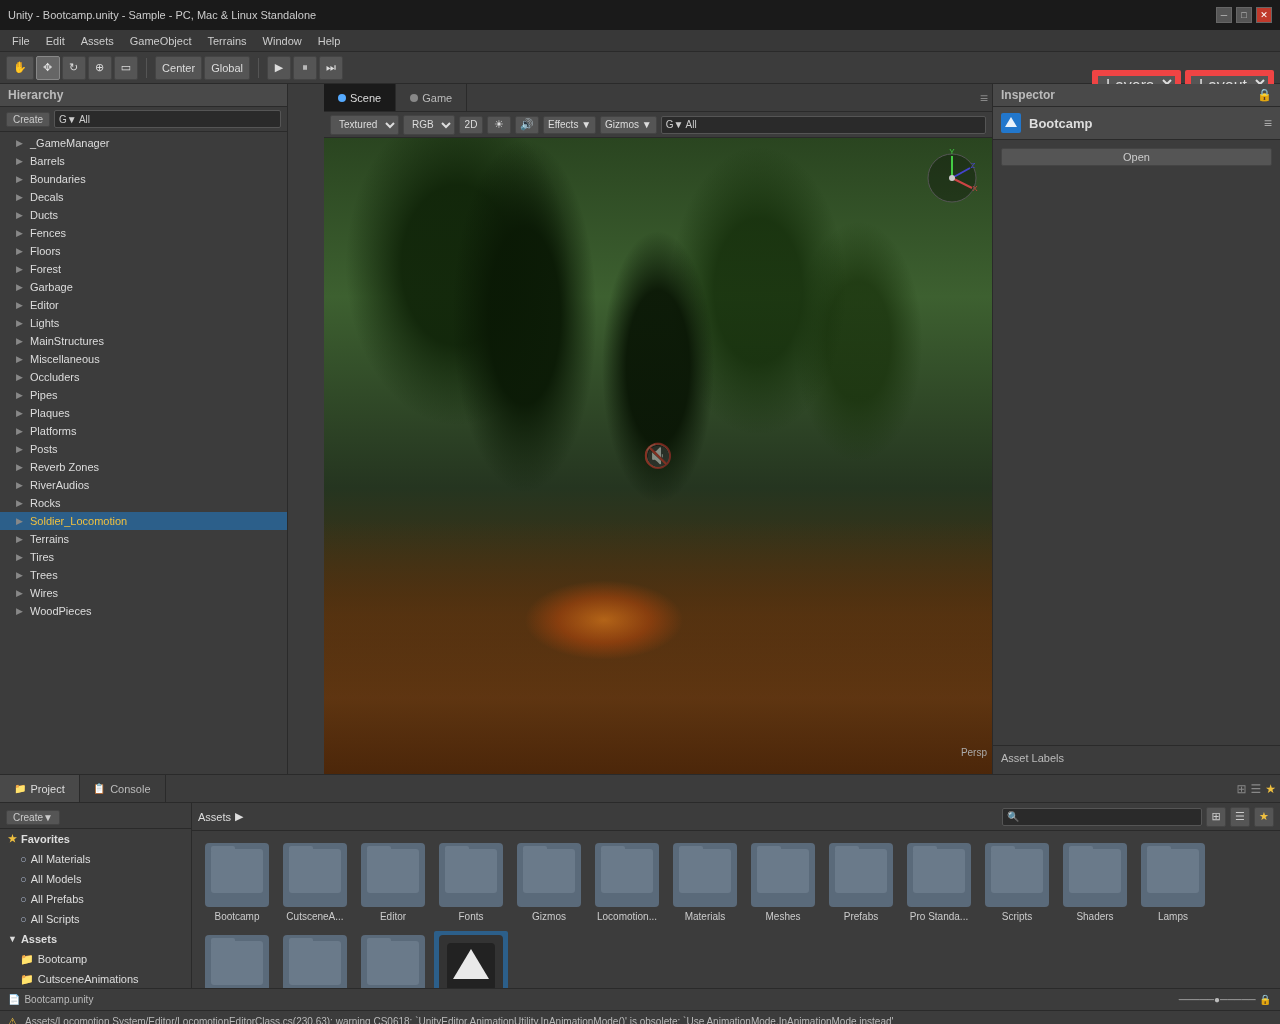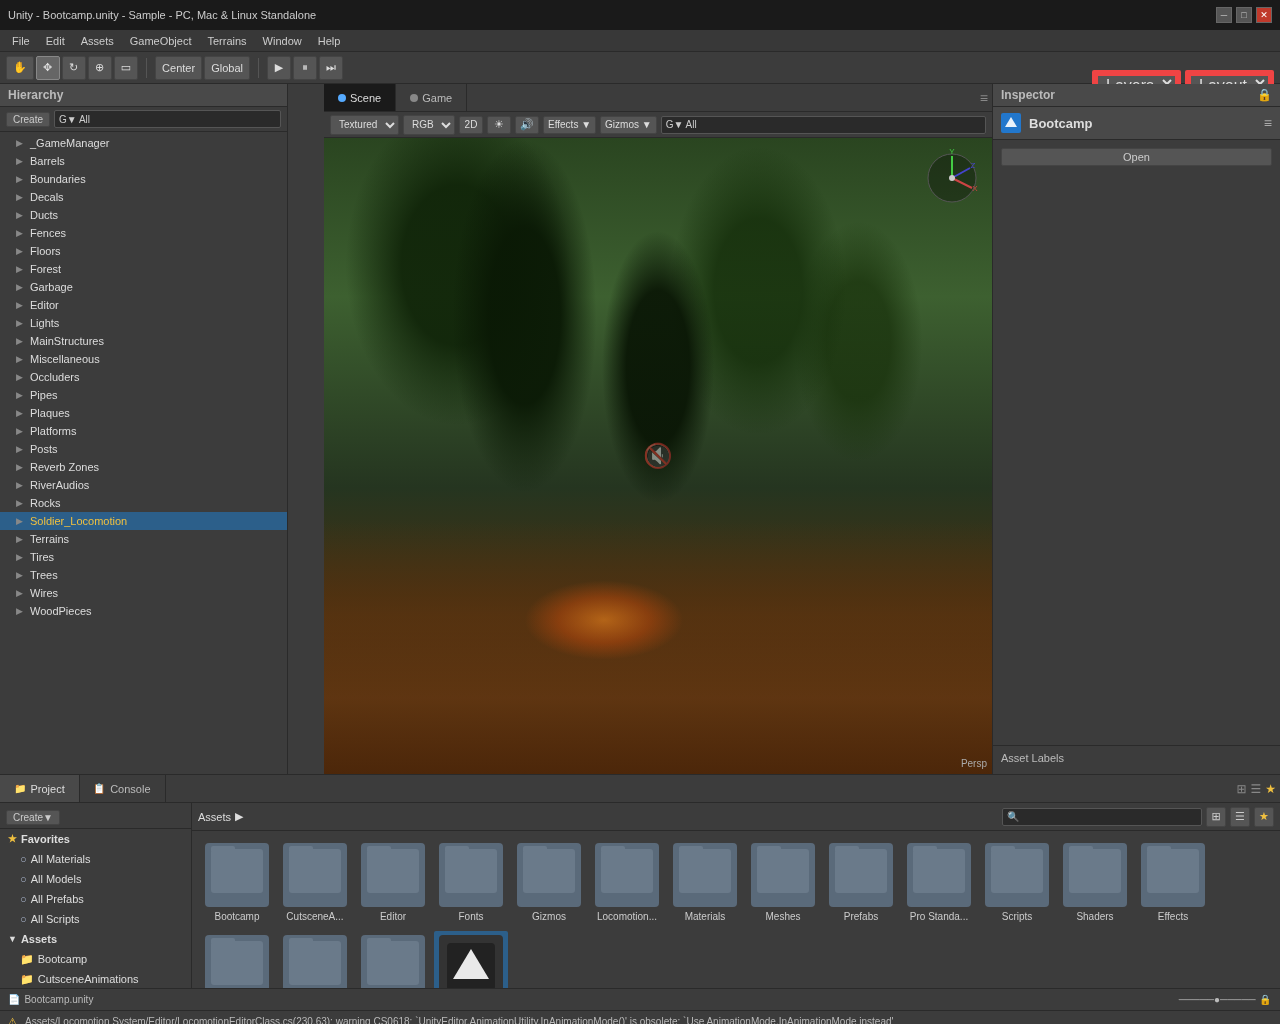--- a/index.html
+++ b/index.html
@@ -231,21 +231,21 @@
     }
     .gizmo-overlay {
       position: absolute;
       top: 10px;
       right: 10px;
       width: 60px;
       height: 60px;
     }
     .persp-label {
       position: absolute;
-      bottom: 5px;
+      bottom: 16px;
       right: 5px;
       color: #aaa;
       font-size: 10px;
     }
     .mute-icon {
       position: absolute;
       top: 50%;
       left: 50%;
       transform: translate(-50%, -50%);
       color: rgba(200,200,200,0.5);
@@ -918,21 +918,21 @@
         <div class="asset-item">
           <div class="folder-thumb"></div>
           <span class="asset-label">Scripts</span>
         </div>
         <div class="asset-item">
           <div class="folder-thumb"></div>
           <span class="asset-label">Shaders</span>
         </div>
         <div class="asset-item">
           <div class="folder-thumb"></div>
-          <span class="asset-label">Effects</span>
+          <span class="asset-label">Lamps</span>
         </div>
         <div class="asset-item">
           <div class="folder-thumb"></div>
 
         </div>
         <div class="asset-item">
           <div class="folder-thumb"></div>
 
         </div>
         <div class="asset-item">

